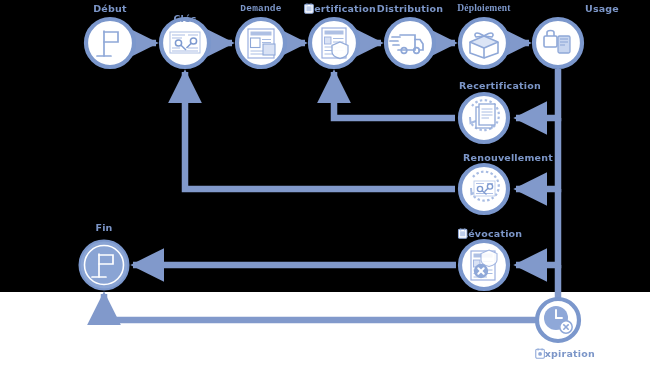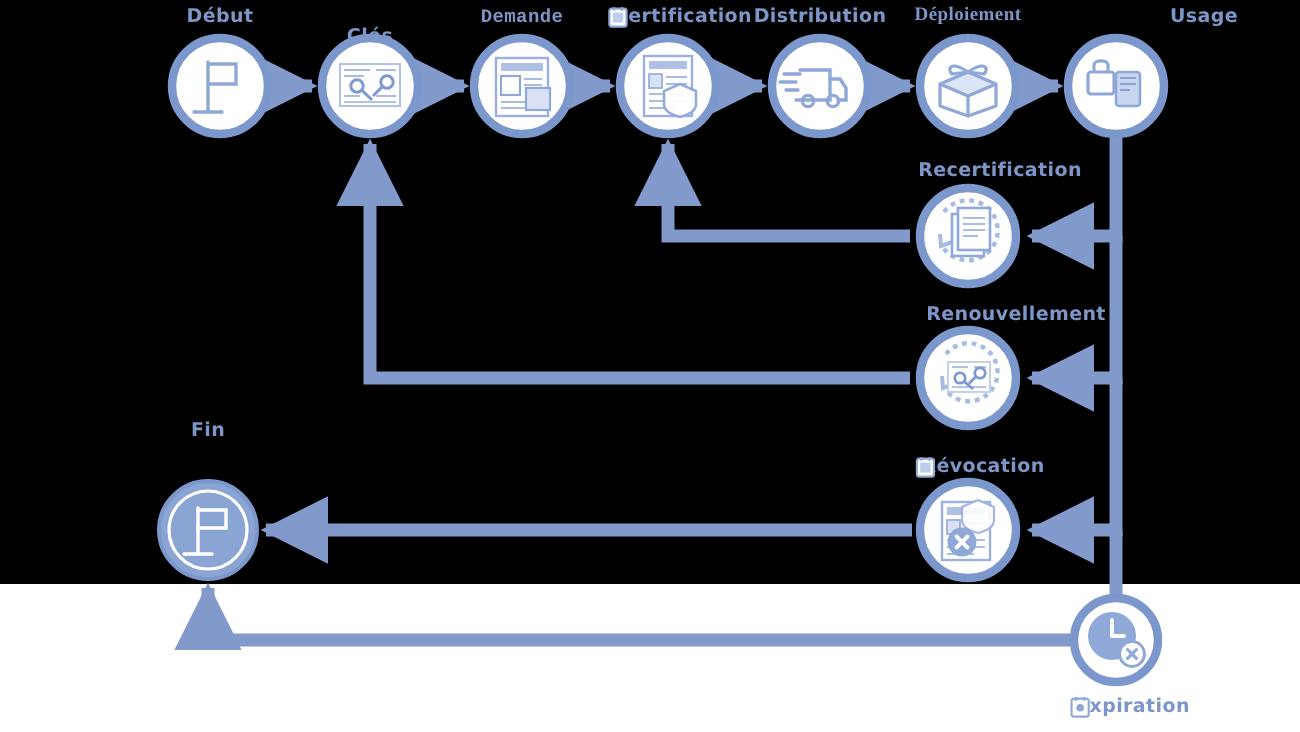--- a/index.html
+++ b/index.html
@@ -270,15 +270,15 @@
   <div class="lbl ctr" style="left:565px;top:348px;">
     <span class="ic">
       <svg width="10" height="11" viewBox="0 0 10 11">
           <rect x=".7" y="1.3" width="8.6" height="9" rx="1.2" fill="#fff" stroke="#8FA8D8" stroke-width="1.1"></rect>
           <circle cx="5" cy="5.9" r="1.9" fill="#8FA8D8"></circle>
           <path d="M3,.6 L3,2.4 M7,.6 L7,2.4" stroke="#8FA8D8" stroke-width="1.1"></path>
         </svg>
     </span><span>Expiration</span>
   </div>
 
-  <div class="lbl ctr" style="left:104px;top:210px;">Fin</div>
+  <div class="lbl ctr" style="left:104px;top:222px;">Fin</div>
 
 </div>
 
 </body></html>

